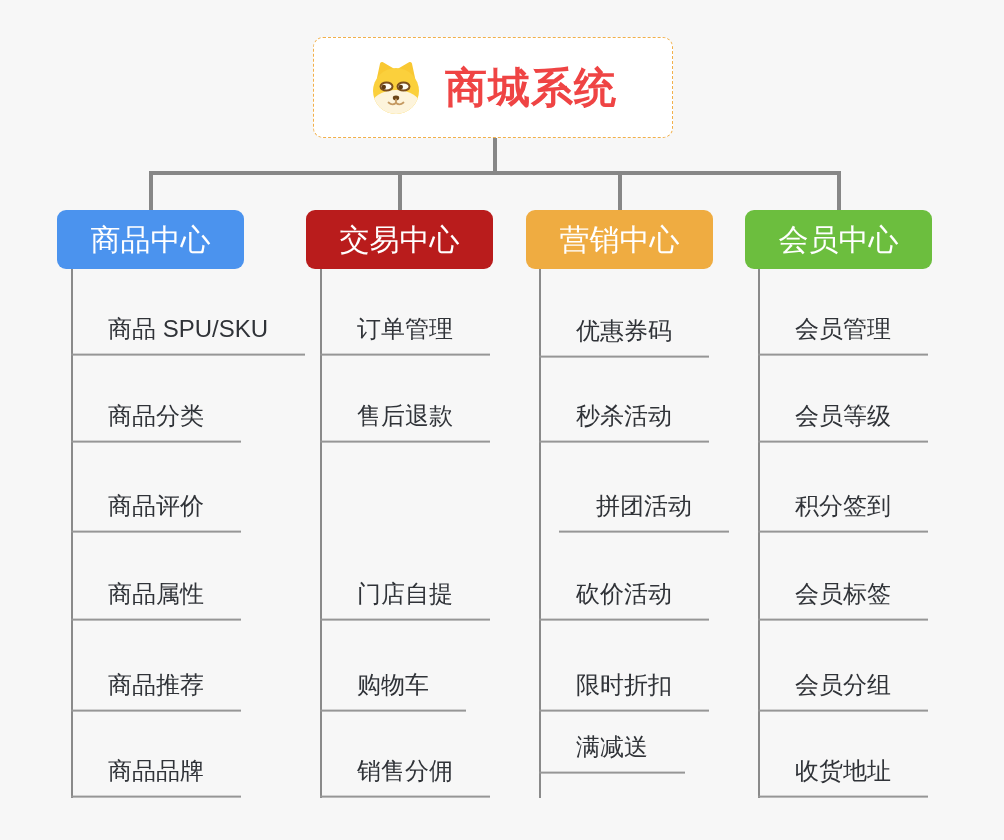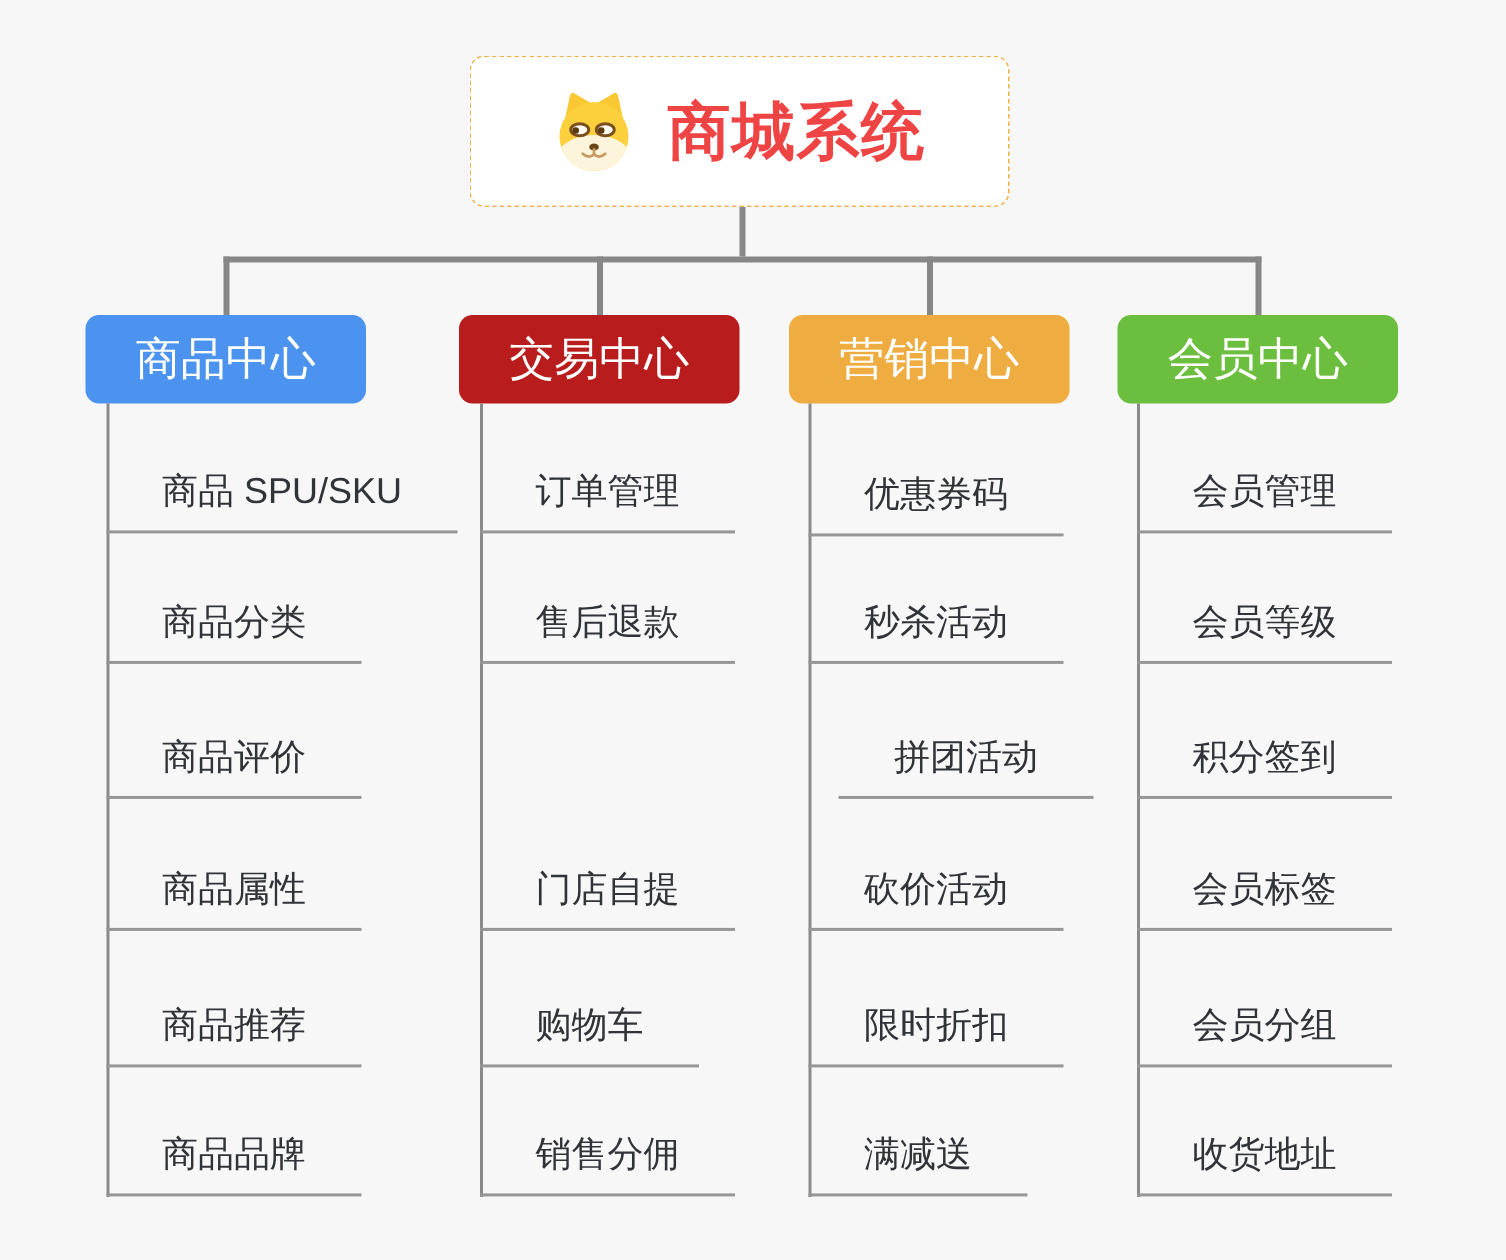--- a/index.html
+++ b/index.html
@@ -153,21 +153,21 @@
       <div class="leaf" style="top: 443px;">购物车</div>
       <div class="leaf" style="top: 529px;">销售分佣</div>
     </div>
   <div class="branch-col col-2">
     <div class="vline"></div>
   <div class="leaf" style="top: 89px;">优惠券码</div>
       <div class="leaf" style="top: 174px;">秒杀活动</div>
       <div class="leaf" style="top: 264px; margin-left: 20px;">拼团活动</div>
       <div class="leaf" style="top: 443px;">限时折扣</div>
       <div class="leaf" style="top: 352px;">砍价活动</div>
-      <div class="leaf" style="top: 529px;">满减送</div>
+      <div class="leaf" style="top: 505px;">满减送</div>
     </div>
   <div class="branch-col col-3">
     <div class="vline"></div>
   <div class="leaf" style="top: 87px;">会员管理</div>
       <div class="leaf" style="top: 174px;">会员等级</div>
       <div class="leaf" style="top: 264px;">积分签到</div>
       <div class="leaf" style="top: 352px;">会员标签</div>
       <div class="leaf" style="top: 529px;">收货地址</div>
       <div class="leaf" style="top: 443px;">会员分组</div>
     </div>

